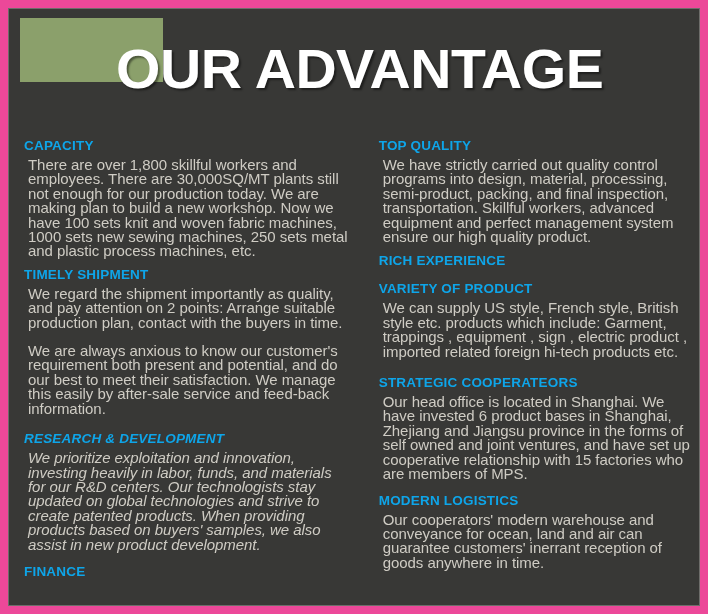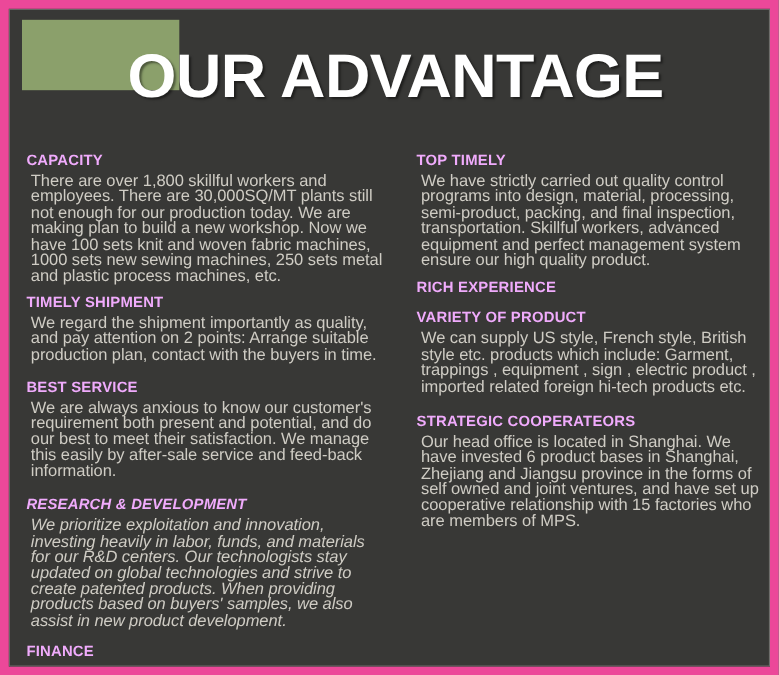--- a/index.html
+++ b/index.html
@@ -74,21 +74,21 @@
     margin-bottom: 10px;
   }
   .section:last-child {
     margin-bottom: 0;
   }
   .section-title {
     margin: 0 0 1px 0;
     font-size: 13.5px;
     line-height: 16px;
     font-weight: 700;
-    color: #f0abfc;
+    color: #0ea5e9;
     letter-spacing: 0.2px;
   }
   .section-body {
     margin: 4px;
     font-size: 15px;
     line-height: 14.4px;
     color: #cfccc4;
     letter-spacing: -0.05px;
   }
   
@@ -118,53 +118,56 @@
         <h2 class="section-title">CAPACITY</h2>
         <p class="section-body">There are over 1,800 skillful workers and employees. There are 30,000SQ/MT plants still not enough for our production today. We are making plan to build a new workshop. Now we have 100 sets knit and woven fabric machines, 1000 sets new sewing machines, 250 sets metal and plastic process machines, etc.</p>
       </div>
 
       <div class="section">
         <h2 class="section-title">TIMELY SHIPMENT</h2>
         <p class="section-body">We regard the shipment importantly as quality, and pay attention on 2 points: Arrange suitable production plan, contact with the buyers in time.</p>
       </div>
 
       <div class="section">
-        <h2 class="section-title">BEST SERVICE</h2>
         <p class="section-body">We are always anxious to know our customer's requirement both present and potential, and do our best to meet their satisfaction. We manage this easily by after-sale service and feed-back information.</p>
       </div>
 
       <div class="section">
         <h2 class="section-title">RESEARCH &amp; DEVELOPMENT</h2>
         <p class="section-body">We prioritize exploitation and innovation, investing heavily in labor, funds, and materials for our R&amp;D centers. Our technologists stay updated on global technologies and strive to create patented products. When providing products based on buyers' samples, we also assist in new product development.</p>
       </div>
 
       <div class="section">
         <h2 class="section-title">FINANCE</h2>
       </div>
 
     </div>
 
     <div class="col col-right">
 
       <div class="section">
-        <h2 class="section-title">TOP TIMELY</h2>
+        <h2 class="section-title">TOP QUALITY</h2>
         <p class="section-body">We have strictly carried out quality control programs into design, material, processing, semi-product, packing, and final inspection, transportation. Skillful workers, advanced equipment and perfect management system ensure our high quality product.</p>
       </div>
 
       <div class="section">
         <h2 class="section-title">RICH EXPERIENCE</h2>
       </div>
 
       <div class="section">
         <h2 class="section-title">VARIETY OF PRODUCT</h2>
         <p class="section-body">We can supply US style, French style, British style etc. products which include: Garment, trappings , equipment , sign , electric product , imported related foreign hi-tech products etc.</p>
       </div>
 
       <div class="section">
         <h2 class="section-title">STRATEGIC COOPERATEORS</h2>
         <p class="section-body">Our head office is located in Shanghai. We have invested 6 product bases in Shanghai, Zhejiang and Jiangsu province in the forms of self owned and joint ventures, and have set up cooperative relationship with 15 factories who are members of MPS.</p>
       </div>
 
+      <div class="section">
+        <h2 class="section-title">MODERN LOGISTICS</h2>
+        <p class="section-body">Our cooperators' modern warehouse and conveyance for ocean, land and air can guarantee customers' inerrant reception of goods anywhere in time.</p>
+      </div>
 
     </div>
 
   </div>
 </div>
 
 </body></html>

